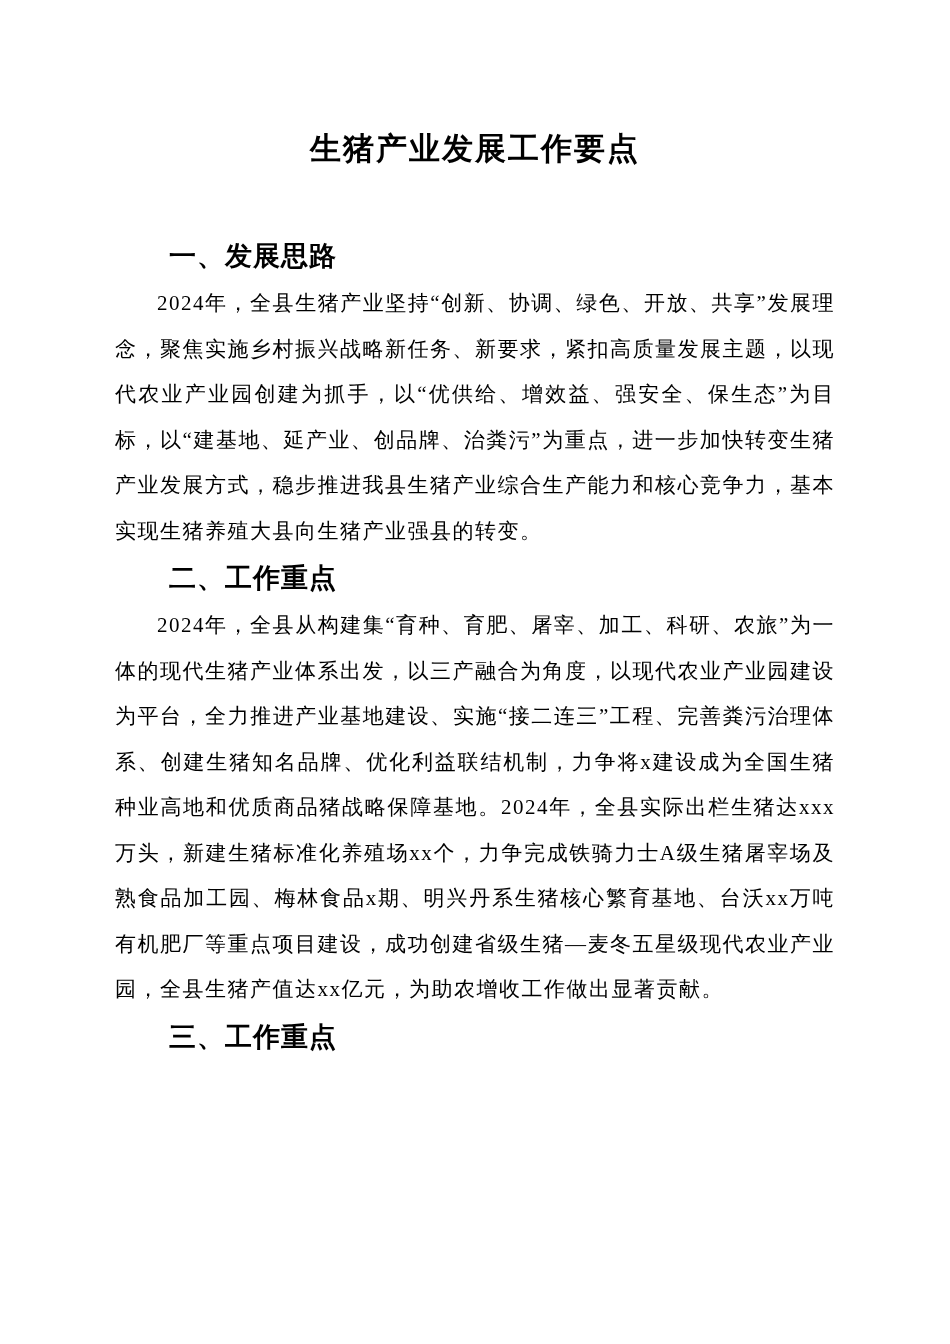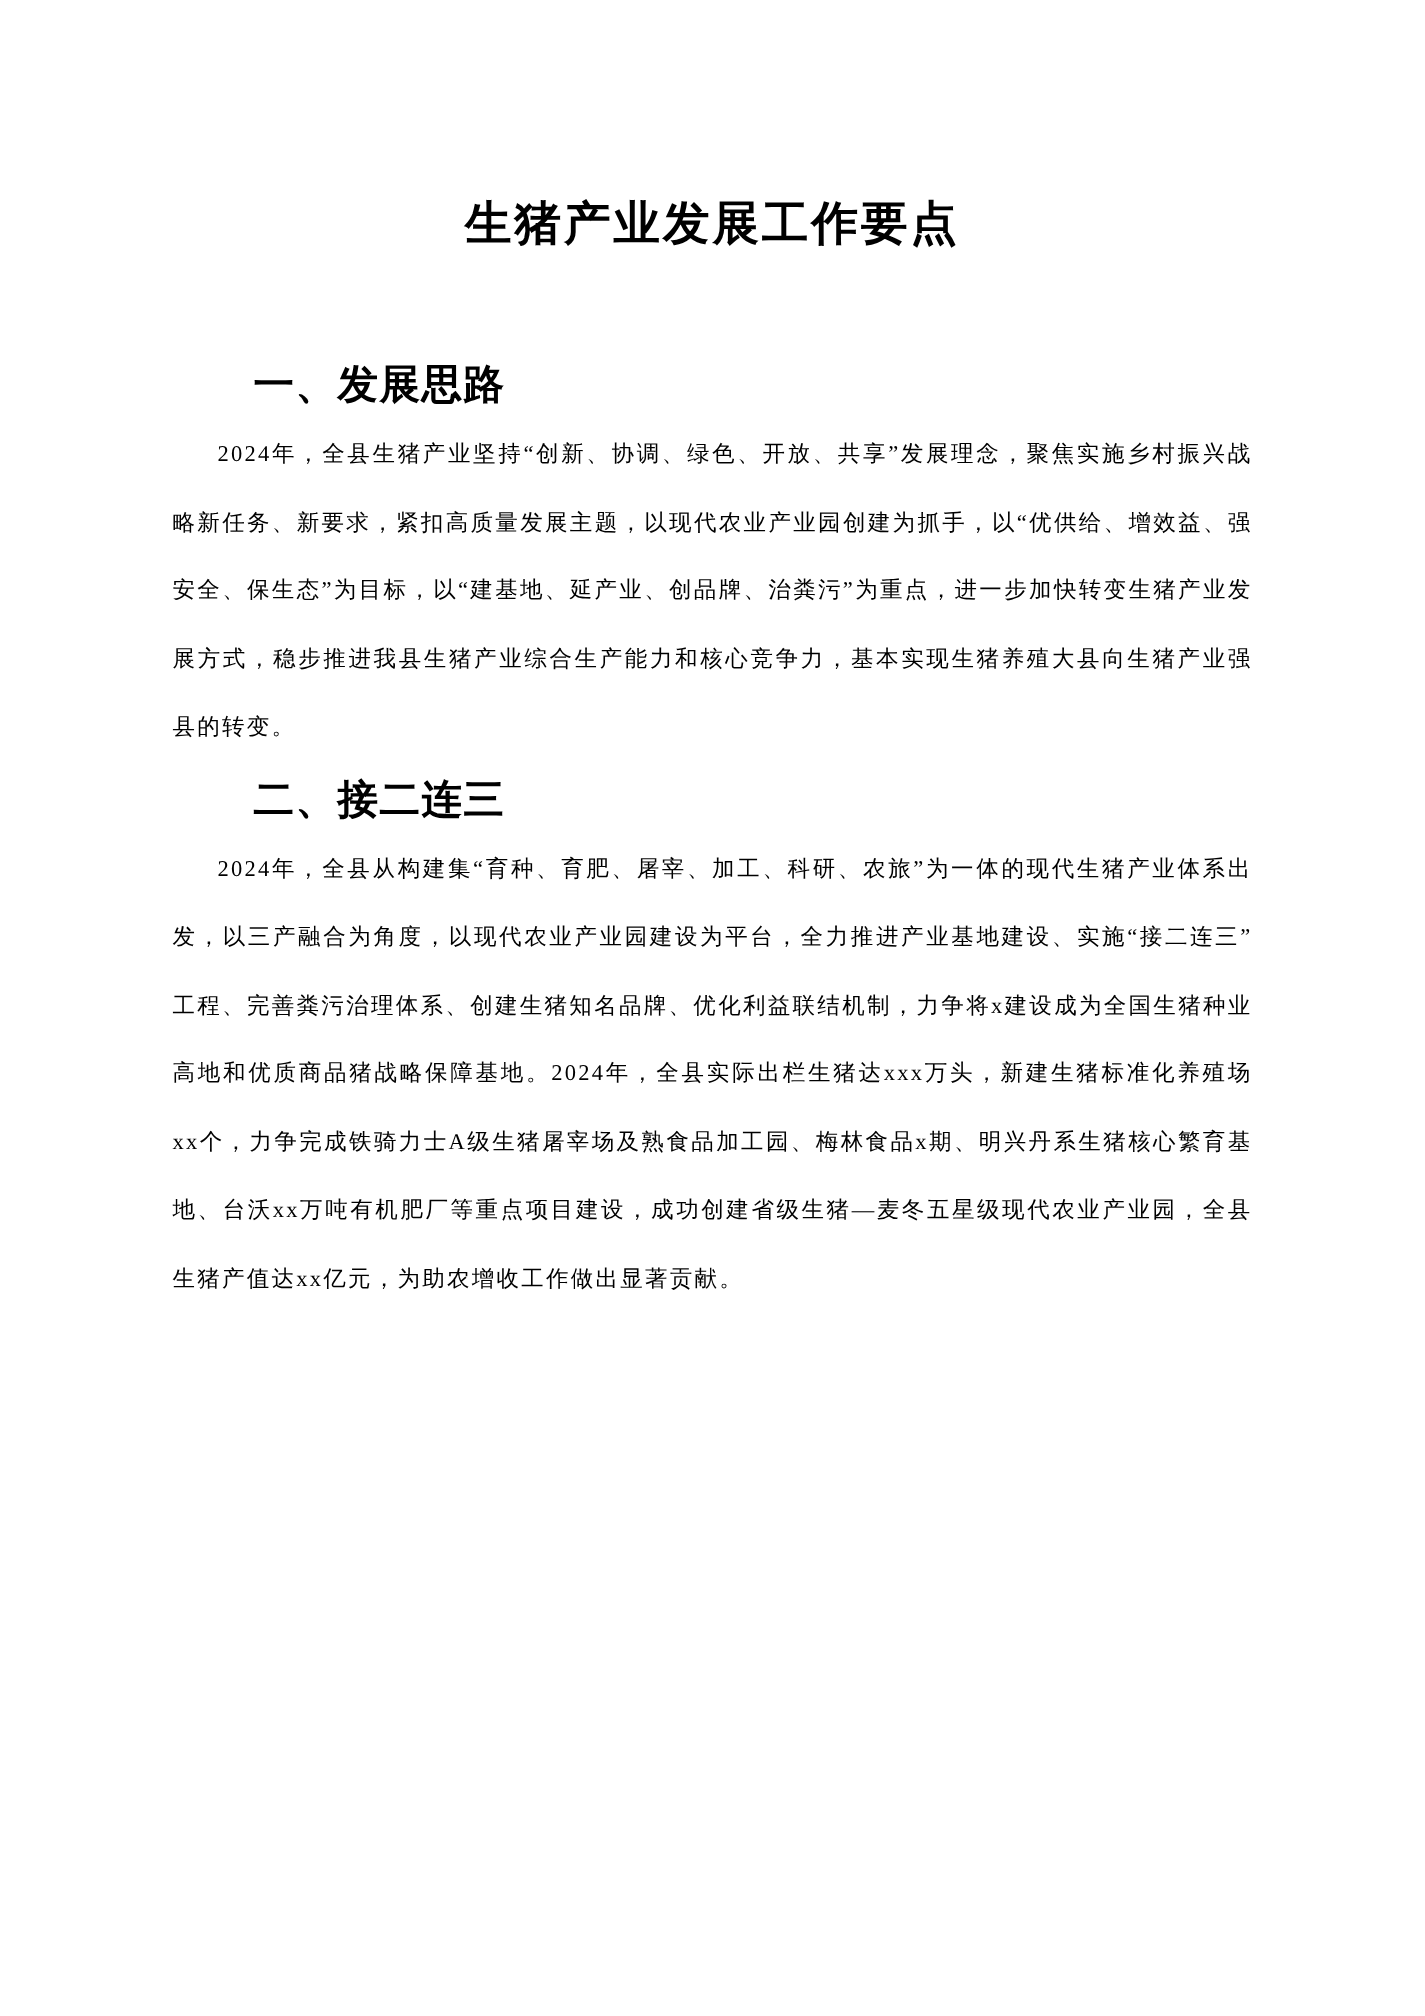--- a/index.html
+++ b/index.html
@@ -30,21 +30,21 @@
     font-weight: bold;
     font-size: 27px;
     line-height: 45px;
     text-indent: 2em;
     letter-spacing: 1px;
     margin: 0 0 2px 0;
   }
   .body-paragraph {
     font-family: "Liberation Serif", "DejaVu Serif", serif;
     font-weight: normal;
-    font-size: 15px;
+    font-size: 21px;
     line-height: 45.5px;
     text-indent: 2em;
     text-align: justify;
     letter-spacing: 1.5px;
     margin: 0 0 2px 0;
   }
   .section {
     margin: 0;
   }
 </style>
@@ -54,18 +54,21 @@
 <div class="page">
 
   <h1 class="doc-title">生猪产业发展工作要点</h1>
 
   <div class="section">
     <h2 class="section-heading">一、发展思路</h2>
     <p class="body-paragraph">2024年，全县生猪产业坚持“创新、协调、绿色、开放、共享”发展理念，聚焦实施乡村振兴战略新任务、新要求，紧扣高质量发展主题，以现代农业产业园创建为抓手，以“优供给、增效益、强安全、保生态”为目标，以“建基地、延产业、创品牌、治粪污”为重点，进一步加快转变生猪产业发展方式，稳步推进我县生猪产业综合生产能力和核心竞争力，基本实现生猪养殖大县向生猪产业强县的转变。</p>
   </div>
 
   <div class="section">
-    <h2 class="section-heading">二、接二连三</h2>
+    <h2 class="section-heading">二、工作重点</h2>
     <p class="body-paragraph">2024年，全县从构建集“育种、育肥、屠宰、加工、科研、农旅”为一体的现代生猪产业体系出发，以三产融合为角度，以现代农业产业园建设为平台，全力推进产业基地建设、实施“接二连三”工程、完善粪污治理体系、创建生猪知名品牌、优化利益联结机制，力争将x建设成为全国生猪种业高地和优质商品猪战略保障基地。2024年，全县实际出栏生猪达xxx万头，新建生猪标准化养殖场xx个，力争完成铁骑力士A级生猪屠宰场及熟食品加工园、梅林食品x期、明兴丹系生猪核心繁育基地、台沃xx万吨有机肥厂等重点项目建设，成功创建省级生猪—麦冬五星级现代农业产业园，全县生猪产值达xx亿元，为助农增收工作做出显著贡献。</p>
   </div>
 
+  <div class="section">
+    <h2 class="section-heading">三、工作重点</h2>
+  </div>
 
 </div>
 
 </body></html>

